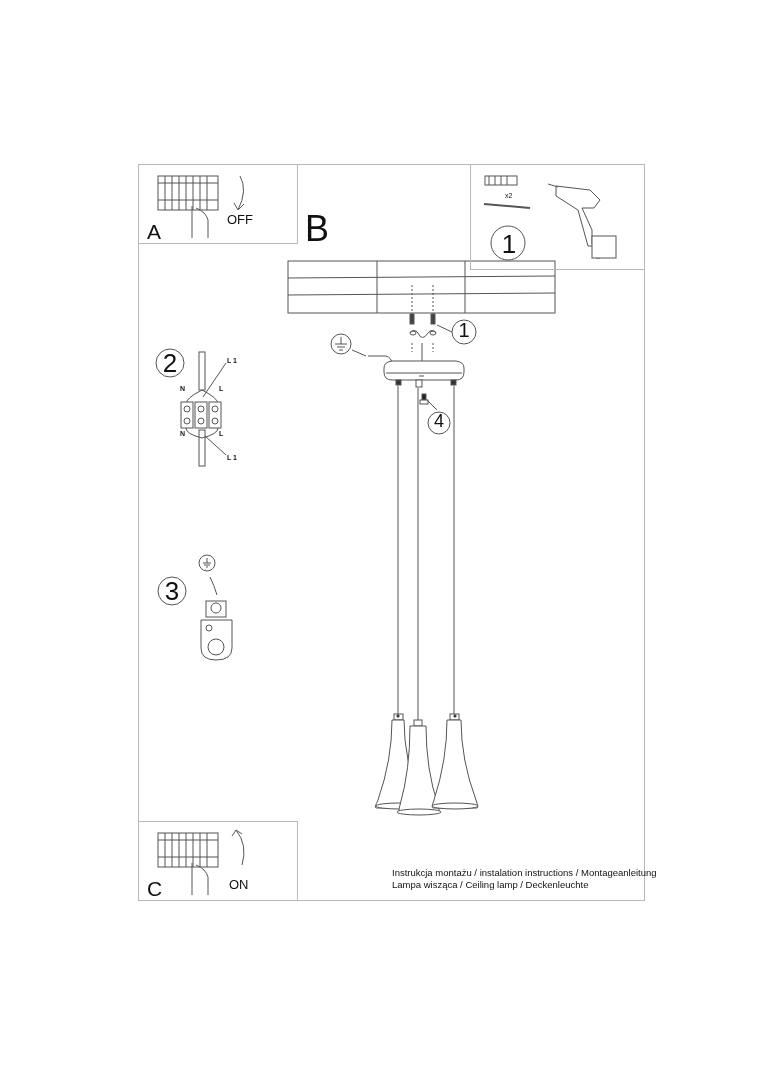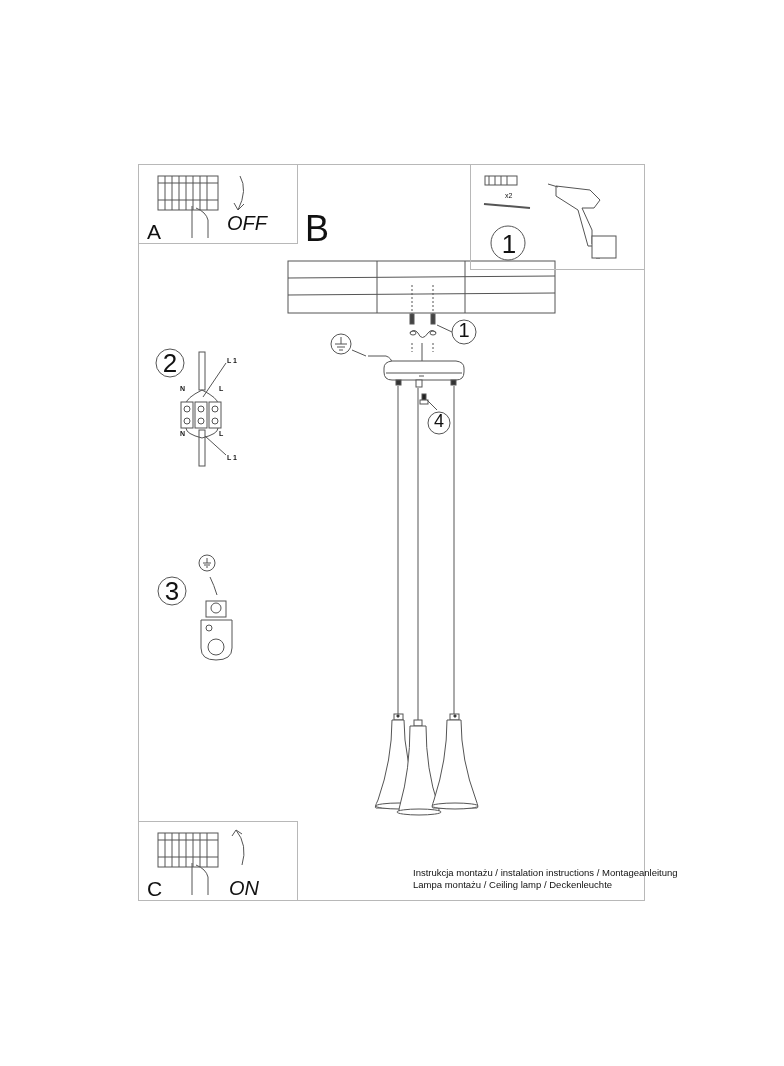--- a/index.html
+++ b/index.html
@@ -4,22 +4,22 @@
 <style>
   html, body { margin:0; padding:0; background:#ffffff; }
   body { width:784px; height:1066px; position:relative; overflow:hidden; font-family:"Liberation Sans", sans-serif; color:#111; }
   .frame { position:absolute; left:138px; top:164px; width:507px; height:737px; border:1px solid #b8b8b8; box-sizing:border-box; }
   .panel { position:absolute; border:1px solid #b8b8b8; background:#fff; box-sizing:border-box; }
   .panel-a { left:138px; top:164px; width:160px; height:80px; }
   .panel-c { left:138px; top:821px; width:160px; height:80px; }
   .panel-1 { left:470px; top:164px; width:175px; height:106px; }
   .letter { position:absolute; font-size:21px; line-height:1; }
   .big-letter { position:absolute; font-size:36px; line-height:1; }
-  .state { position:absolute; font-size:20px; line-height:1;font-style:italic; }
-  .footer { position:absolute; left:392px; top:867px; font-size:9.5px; line-height:11.5px; color:#111;margin-left:21px; }
+  .state { position:absolute; font-size:13px; line-height:1; }
+  .footer { position:absolute; left:392px; top:867px; font-size:9.5px; line-height:11.5px; color:#111; }
   svg { position:absolute; left:0; top:0; }
   .circ-num { position:absolute; font-size:26px; line-height:1; text-align:center; }
   .small-label { position:absolute; font-size:7px; font-weight:bold; line-height:1; }
 </style>
 </head>
 <body>
 
 <div class="frame"></div>
 
 <svg width="784" height="1066" viewBox="0 0 784 1066">
@@ -192,14 +192,14 @@
 
 <span class="small-label" style="left:227px;top:357px">L 1</span>
 <span class="small-label" style="left:180px;top:385px">N</span>
 <span class="small-label" style="left:219px;top:385px">L</span>
 <span class="small-label" style="left:180px;top:430px">N</span>
 <span class="small-label" style="left:219px;top:430px">L</span>
 <span class="small-label" style="left:227px;top:454px">L 1</span>
 
 <div class="footer">
   <div>Instrukcja montażu / instalation instructions / Montageanleitung</div>
-  <div>Lampa montażu / Ceiling lamp / Deckenleuchte</div>
+  <div>Lampa wisząca / Ceiling lamp / Deckenleuchte</div>
 </div>
 
 </body></html>

